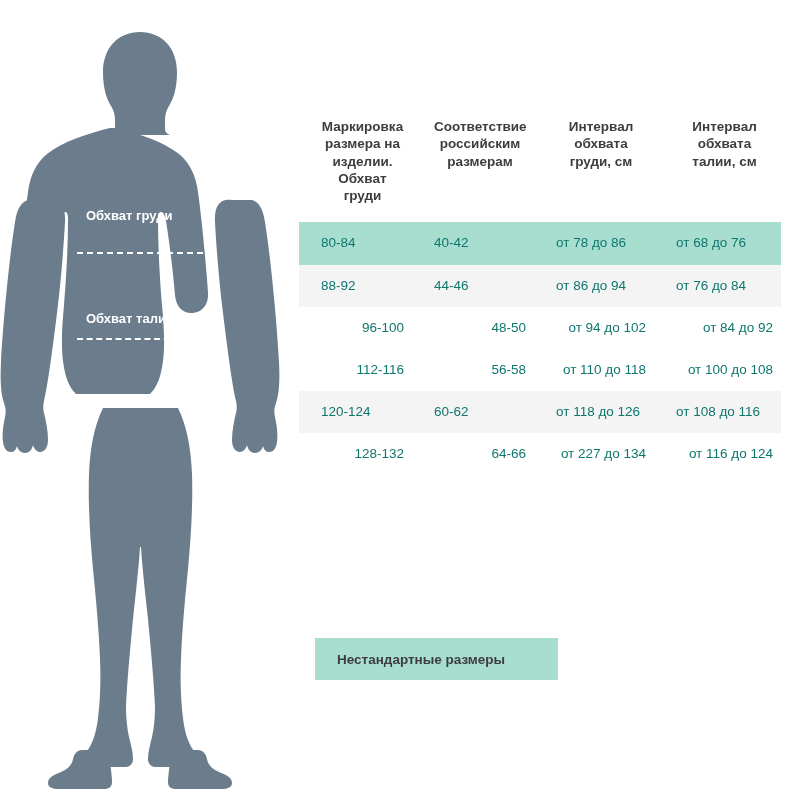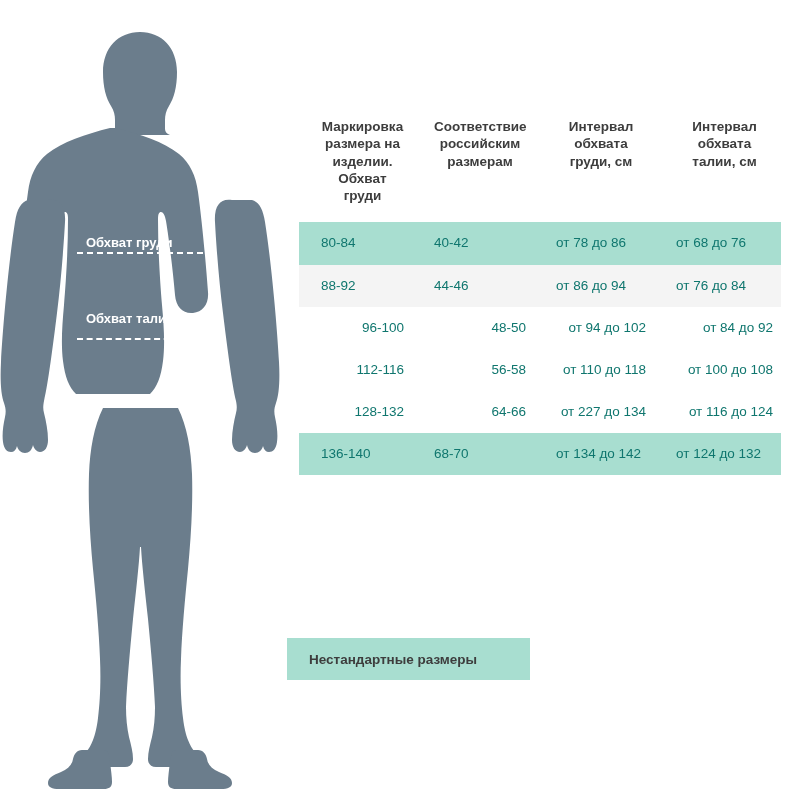--- a/index.html
+++ b/index.html
@@ -32,21 +32,21 @@
   .figure-svg {
     display: block;
   }
   .measure-label {
     position: absolute;
     font-size: 13px;
     font-weight: bold;
     color: #ffffff;
     white-space: nowrap;
   }
-  .measure-label.chest { left: 86px; top: 235px; }
+  .measure-label.chest { left: 86px; top: 208px; }
   .measure-label.waist { left: 86px; top: 311px; text-align: right; }
 
   .dash-line {
     position: absolute;
     height: 0;
     border-top: 2px dashed #ffffff;
   }
   .dash-line.chest { left: 77px; top: 252px; width: 126px; }
   .dash-line.waist { left: 77px; top: 338px; width: 112px; }
 
@@ -85,21 +85,21 @@
   table.size-table col.c3 { width: 120px; }
   table.size-table col.c4 { width: 127px; }
 
   tr.row-plain td { background: #ffffff; text-align: right; }
   tr.row-alt td { background: #f4f4f4; }
   tr.row-hl td { background: #a8ded0; }
 
   
   .note {
     position: absolute;
-    left: 287px;
+    left: 315px;
     top: 638px;
     width: 243px;
     height: 42px;
     background: #a8ded0;
     display: flex;
     align-items: center;
   }
   .note span {
     padding-left: 22px;
     font-size: 13.5px;
@@ -174,32 +174,32 @@
             <td>48-50</td>
             <td>от 94 до 102</td>
             <td>от 84 до 92</td>
           </tr>
           <tr class="row-plain">
             <td>112-116</td>
             <td>56-58</td>
             <td>от 110 до 118</td>
             <td>от 100 до 108</td>
           </tr>
+          <tr class="row-alt">
+            <td>120-124</td>
+            <td>60-62</td>
+            <td>от 118 до 126</td>
+            <td>от 108 до 116</td>
+          </tr>
           <tr class="row-plain">
             <td>128-132</td>
             <td>64-66</td>
             <td>от 227 до 134</td>
             <td>от 116 до 124</td>
           </tr>
-          <tr class="row-hl">
-            <td>136-140</td>
-            <td>68-70</td>
-            <td>от 134 до 142</td>
-            <td>от 124 до 132</td>
-          </tr>
         </tbody>
     </table>
   </div>
 
   <div class="note">
     <span>Нестандартные размеры</span>
   </div>
 
 </div>
 

